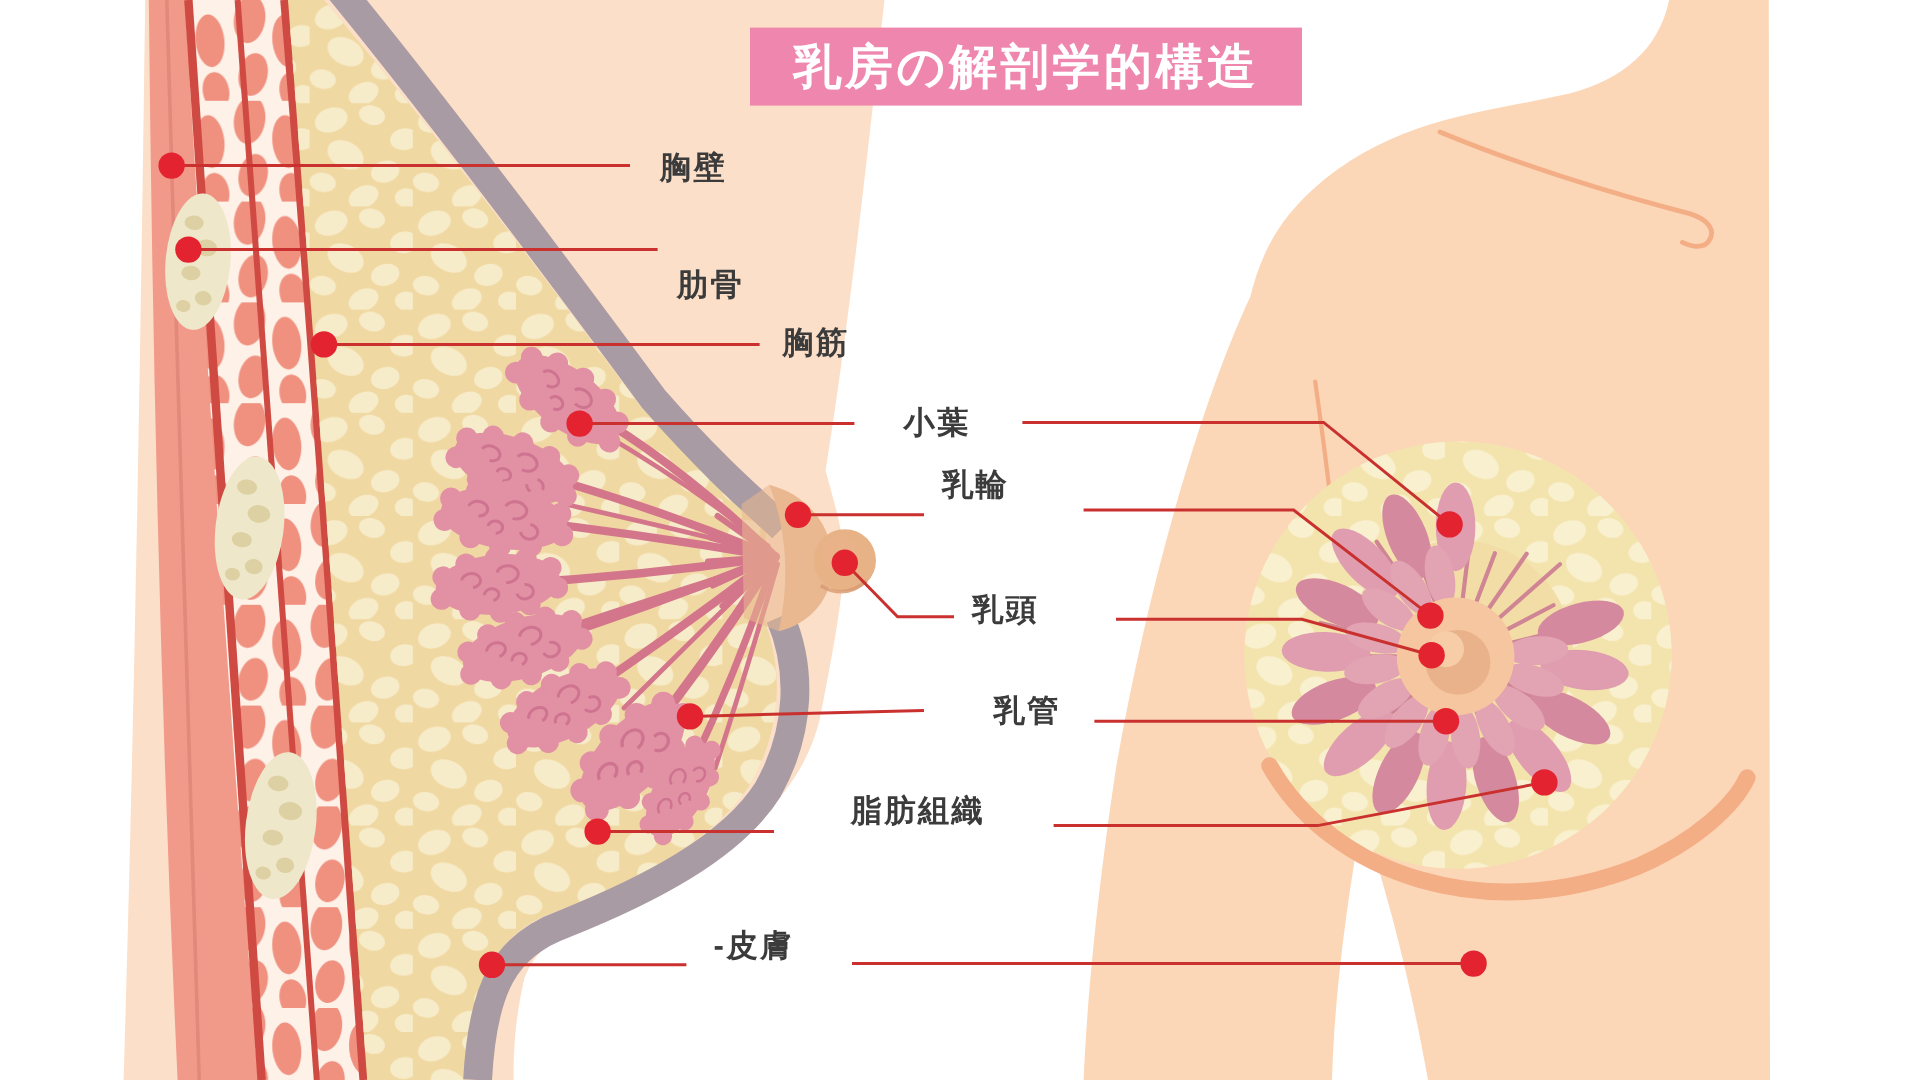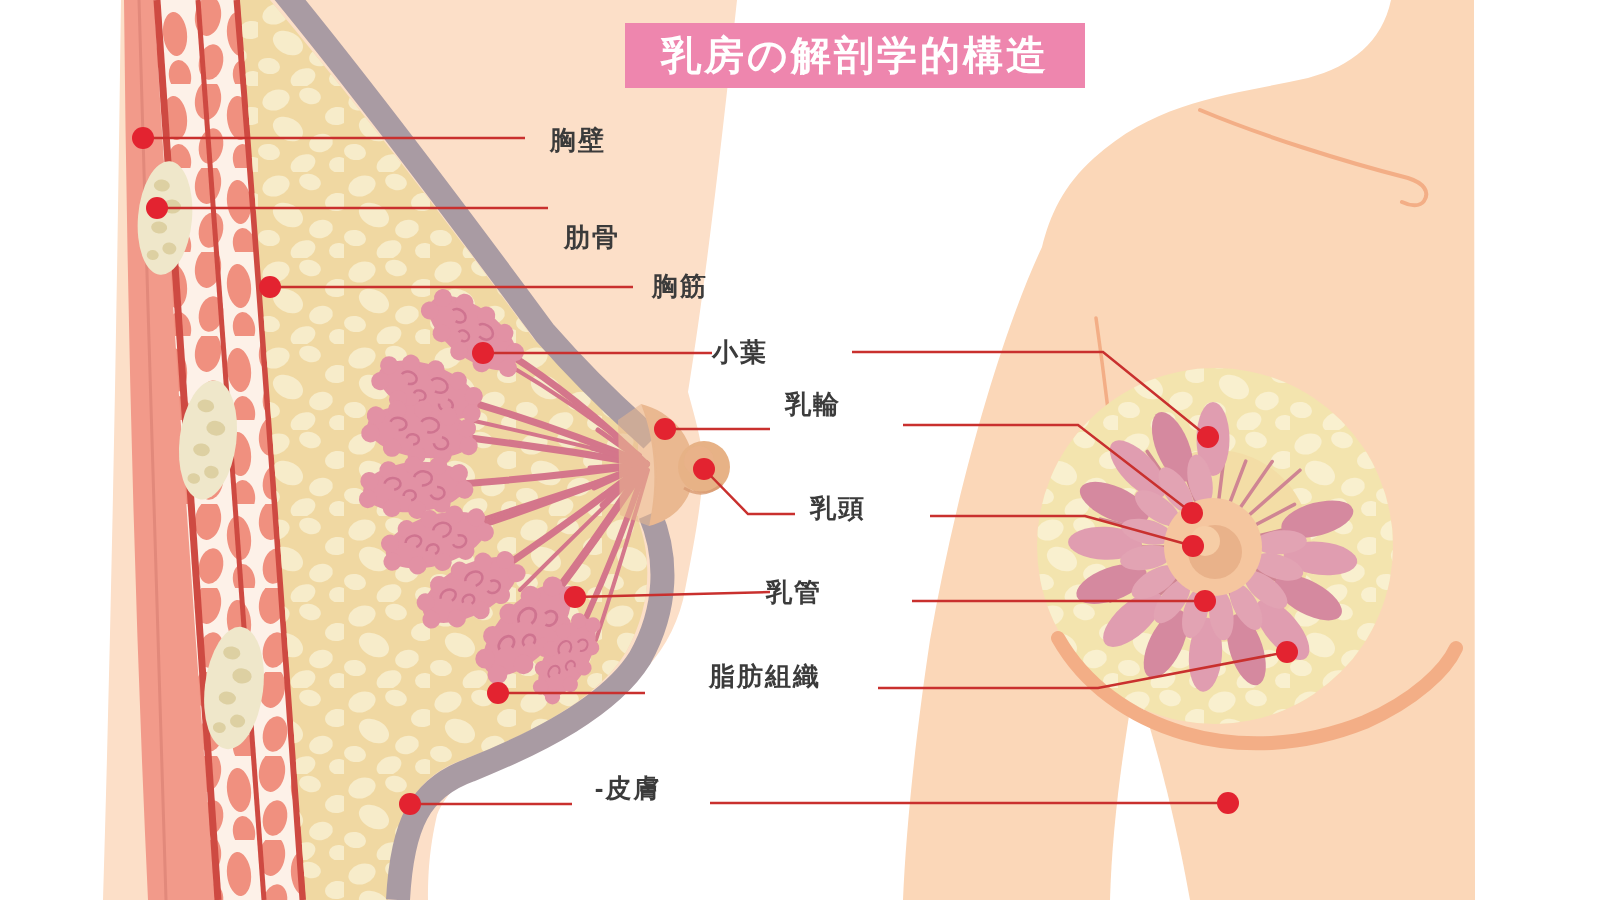--- a/index.html
+++ b/index.html
@@ -41,24 +41,24 @@
   .stage svg{position:absolute;left:0;top:0;}
   .title-banner{position:absolute;left:625px;top:23px;width:460px;height:65px;
     background:var(--banner-pink);color:var(--title-text);
     font-size:40px;font-weight:bold;letter-spacing:3px;
     display:flex;align-items:center;justify-content:center;z-index:5;}
   .lbl{position:absolute;transform:translate(-50%,-50%);color:var(--label-text);
     font-size:26px;font-weight:700;letter-spacing:2px;white-space:nowrap;z-index:4;}
   .lbl-0{left:578px;top:140px;}
   .lbl-1{left:592px;top:192px;margin-top:45px;}
   .lbl-2{left:680px;top:286px;}
-  .lbl-3{left:740px;top:352px;}
+  .lbl-3{left:781px;top:352px;}
   .lbl-4{left:813px;top:404px;}
   .lbl-5{left:838px;top:508px;text-align:center;}
-  .lbl-6{left:794px;top:592px;}
+  .lbl-6{left:856px;top:592px;}
   .lbl-7{left:765px;top:676px;}
   .lbl-8{left:628px;top:788px;}
   
   .f-skin{fill:var(--skin);}        .f-skinside{fill:var(--skin-side);}
   .f-muscle{fill:var(--muscle);}    .s-stripe{stroke:var(--muscle-stripe);fill:none;}
   .f-marblebg{fill:var(--muscle-marble-bg);} .f-marble{fill:var(--muscle-marble);}
   .f-bone{fill:var(--bone);}        .f-bonespot{fill:var(--bone-spot);}
   .f-fat{fill:var(--fat);}          .f-pebble{fill:var(--fat-pebble);}
   .f-fatr{fill:var(--fat-r);}       .f-pebbler{fill:var(--fat-r-pebble);}
   .f-fatcore{fill:var(--fat-r-core);}

